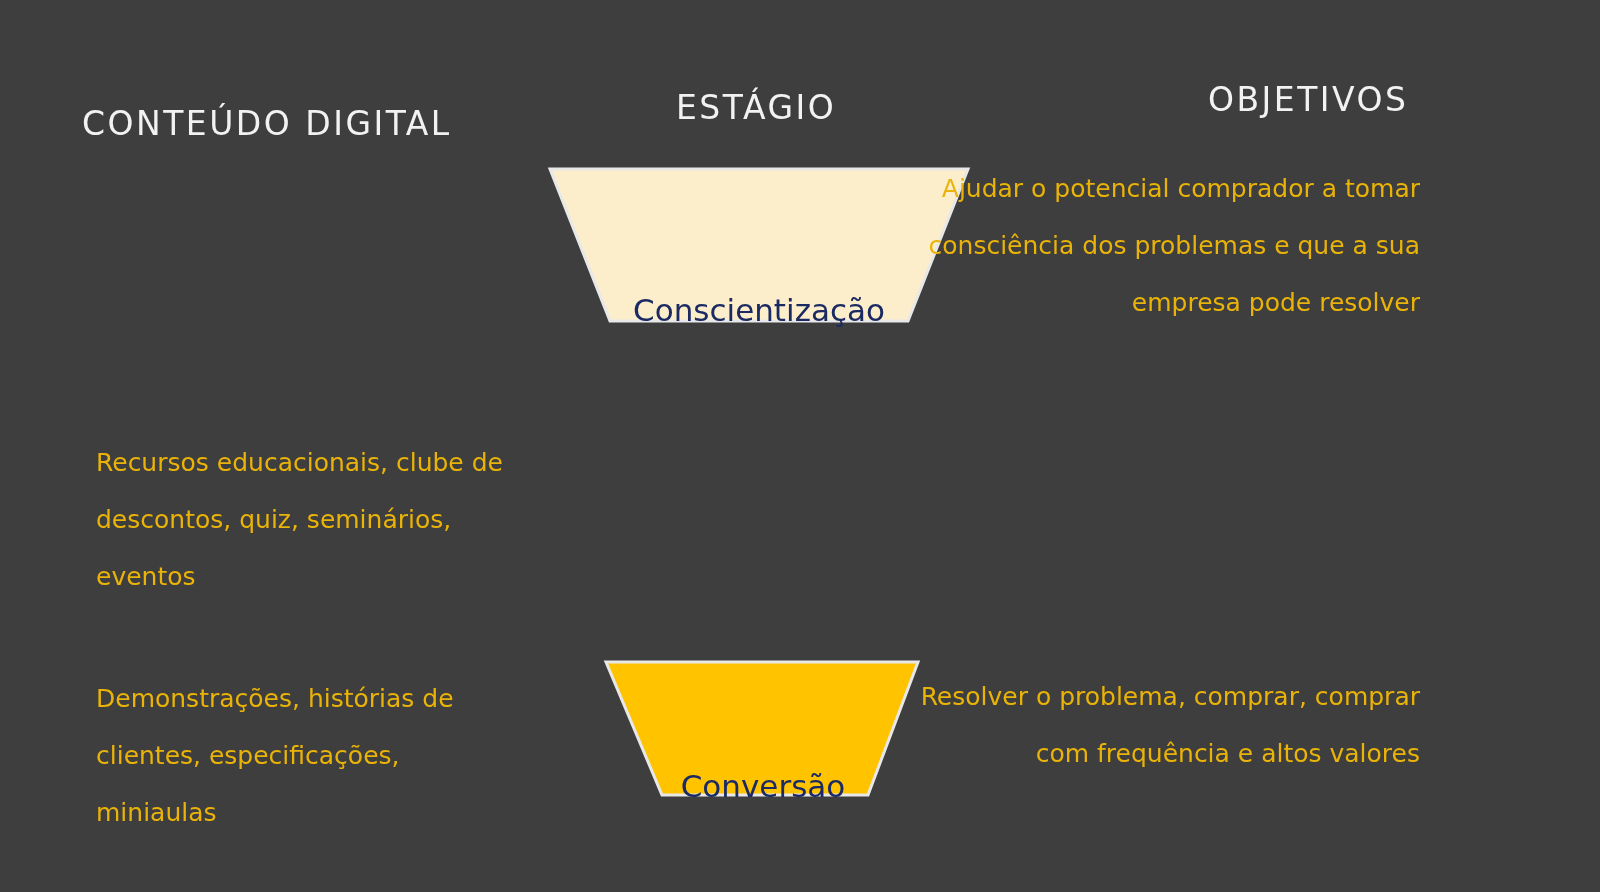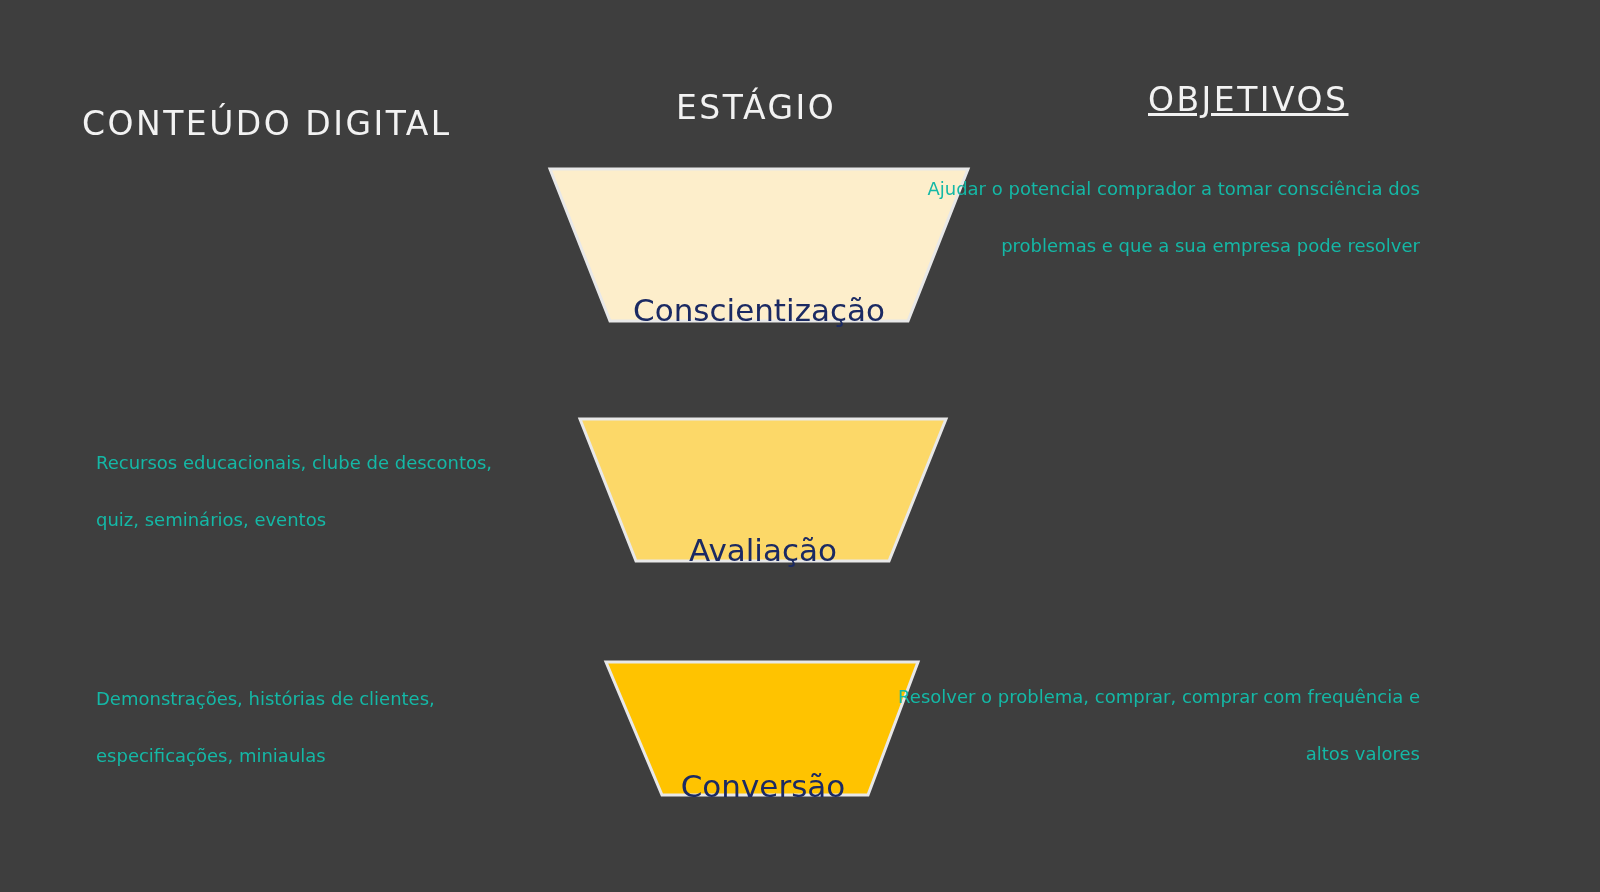--- a/index.html
+++ b/index.html
@@ -26,28 +26,28 @@
     position: absolute;
     color: #f2f2f2;
     font-family: "DejaVu Sans", sans-serif;
     font-size: 33px;
     font-weight: 400;
     letter-spacing: 2.5px;
     white-space: nowrap;
   }
   #header-conteudo { left: 82px;  top: 104px; }
   #header-estagio  { left: 676px; top: 88px;  }
-  #header-objetivos{ left: 1148px;top: 80px; text-decoration: underline;  }
+  #header-objetivos{ left: 1208px;top: 80px;  }
 
   
   .side-text {
     position: absolute;
-    color: #14b8a6;
+    color: #eab308;
     font-family: "DejaVu Sans", sans-serif;
-    font-size: 18px;
+    font-size: 25px;
     line-height: 57px;
     font-weight: 400;
   }
   .side-text.left  { text-align: left;  left: 96px; width: 420px; }
   .side-text.right { text-align: right; right: 92px; width: 560px; }
 
   #content-text-1 { top: 190px; }
   #content-text-2 { top: 434px; }
   #content-text-3 { top: 670px; }
 
@@ -105,26 +105,20 @@
 
   <div class="side-text left" id="content-text-3">Demonstrações, histórias de clientes, especificações, miniaulas</div>
 
   <div class="stage" id="stage-1">
     <svg class="stage-shape" viewBox="0 0 434 166" preserveAspectRatio="none">
       <polygon points="8,7 426,7 366,159 68,159" fill="#fdeecb" stroke="#e8e8e8" stroke-width="3" stroke-linejoin="miter" vector-effect="non-scaling-stroke"></polygon>
     </svg>
     <span class="stage-label">Conscientização</span>
   </div>
 
-  <div class="stage" id="stage-2">
-    <svg class="stage-shape" viewBox="0 0 382 156" preserveAspectRatio="none">
-      <polygon points="8,7 374,7 317,149 64,149" fill="#fcd868" stroke="#e8e8e8" stroke-width="3" stroke-linejoin="miter" vector-effect="non-scaling-stroke"></polygon>
-    </svg>
-    <span class="stage-label">Avaliação</span>
-  </div>
 
   <div class="stage" id="stage-3">
     <svg class="stage-shape" viewBox="0 0 330 150" preserveAspectRatio="none">
       <polygon points="8,8 320,8 270,141 64,141" fill="#ffc300" stroke="#e8e8e8" stroke-width="3" stroke-linejoin="miter" vector-effect="non-scaling-stroke"></polygon>
     </svg>
     <span class="stage-label">Conversão</span>
   </div>
 
   <div class="side-text right" id="goal-text-1">Ajudar o potencial comprador a tomar consciência dos problemas e que a sua empresa pode resolver</div>
 

